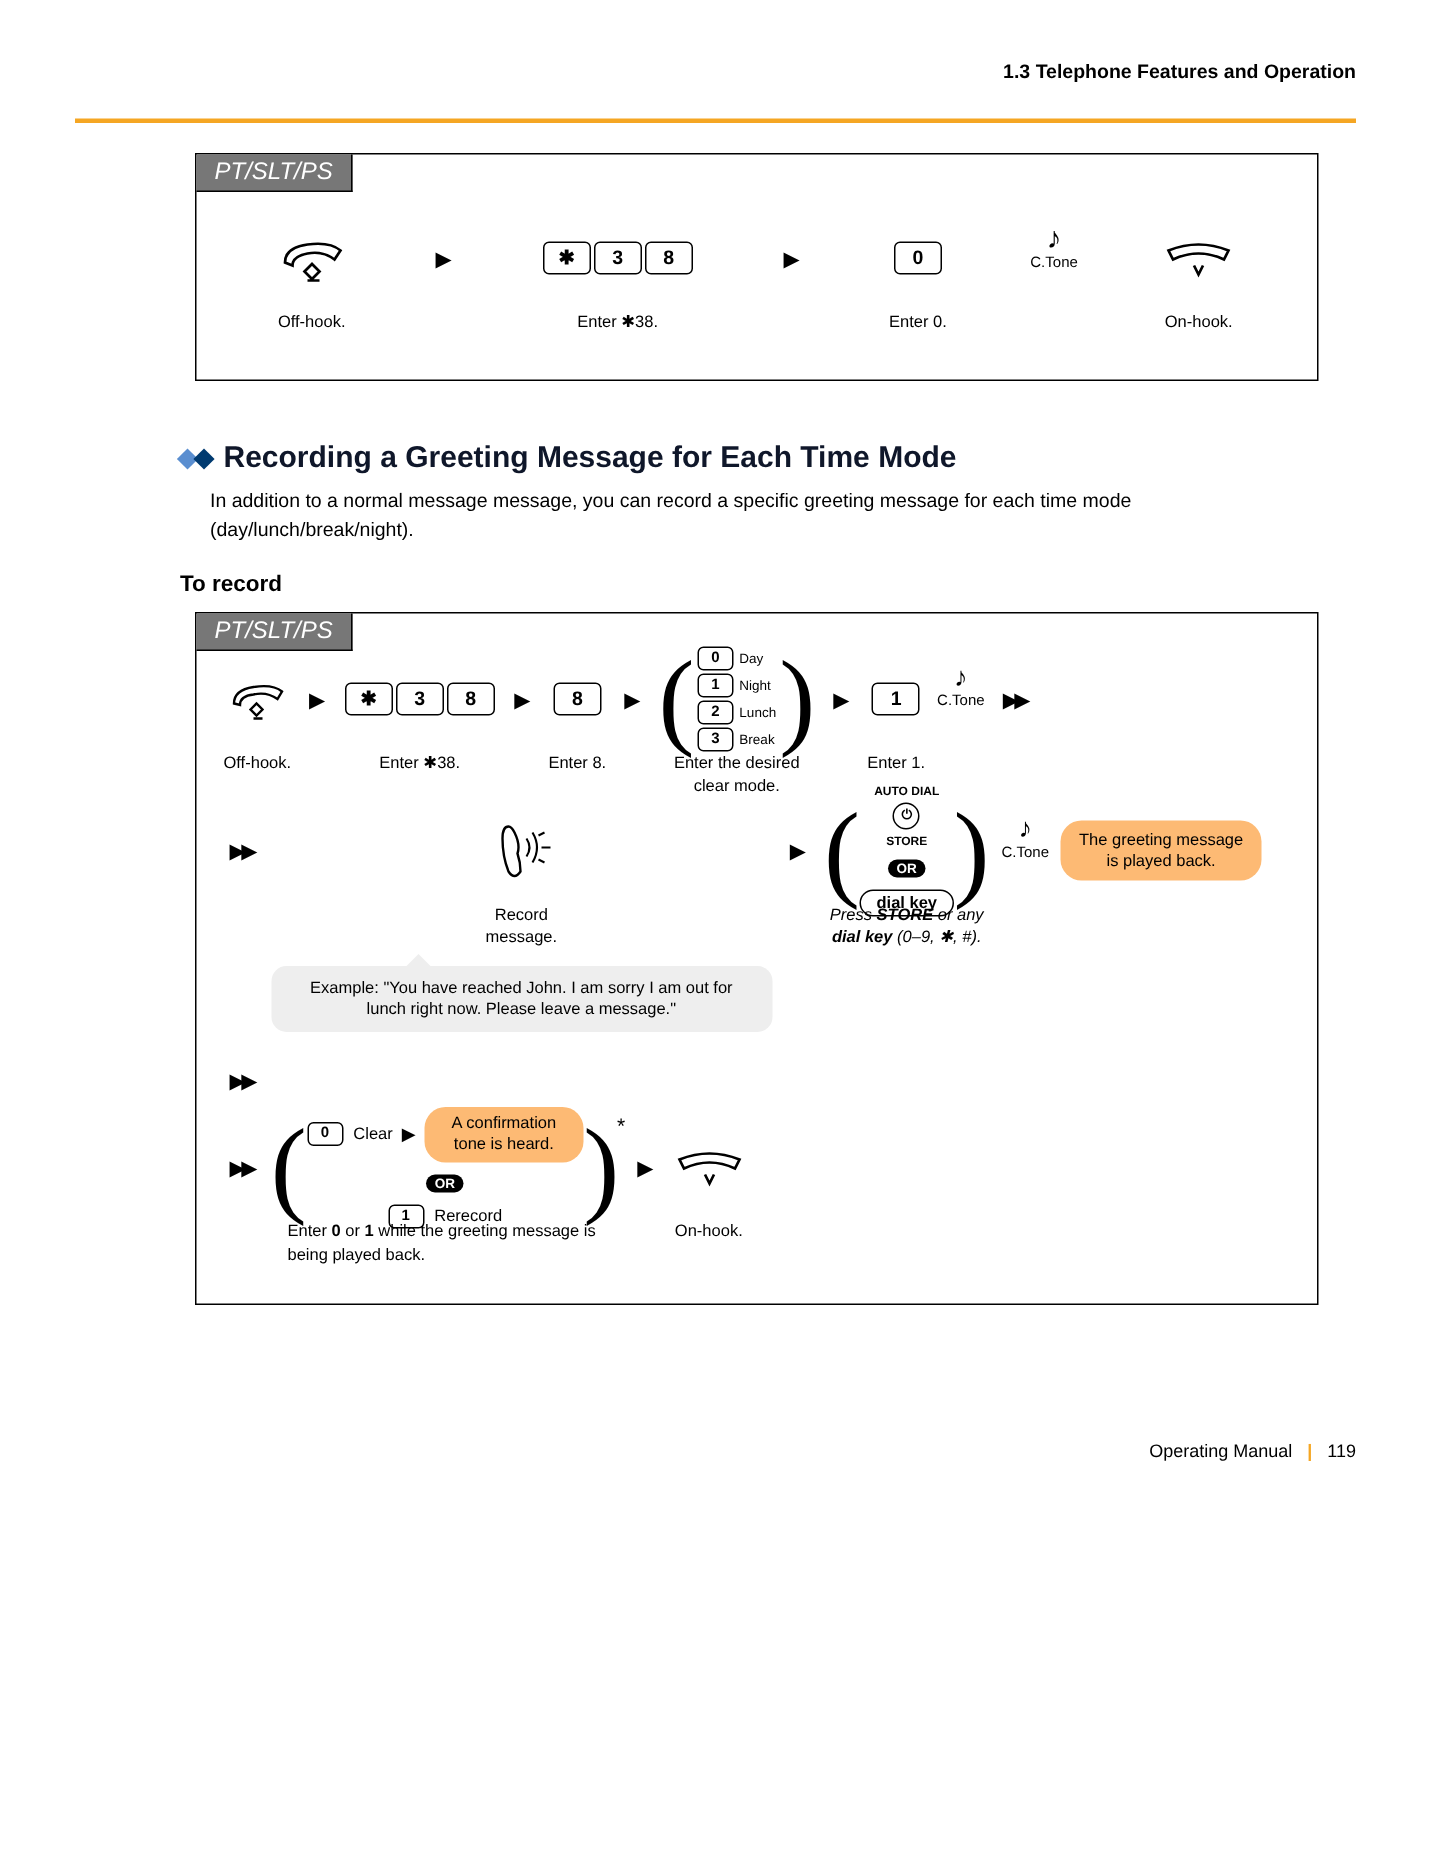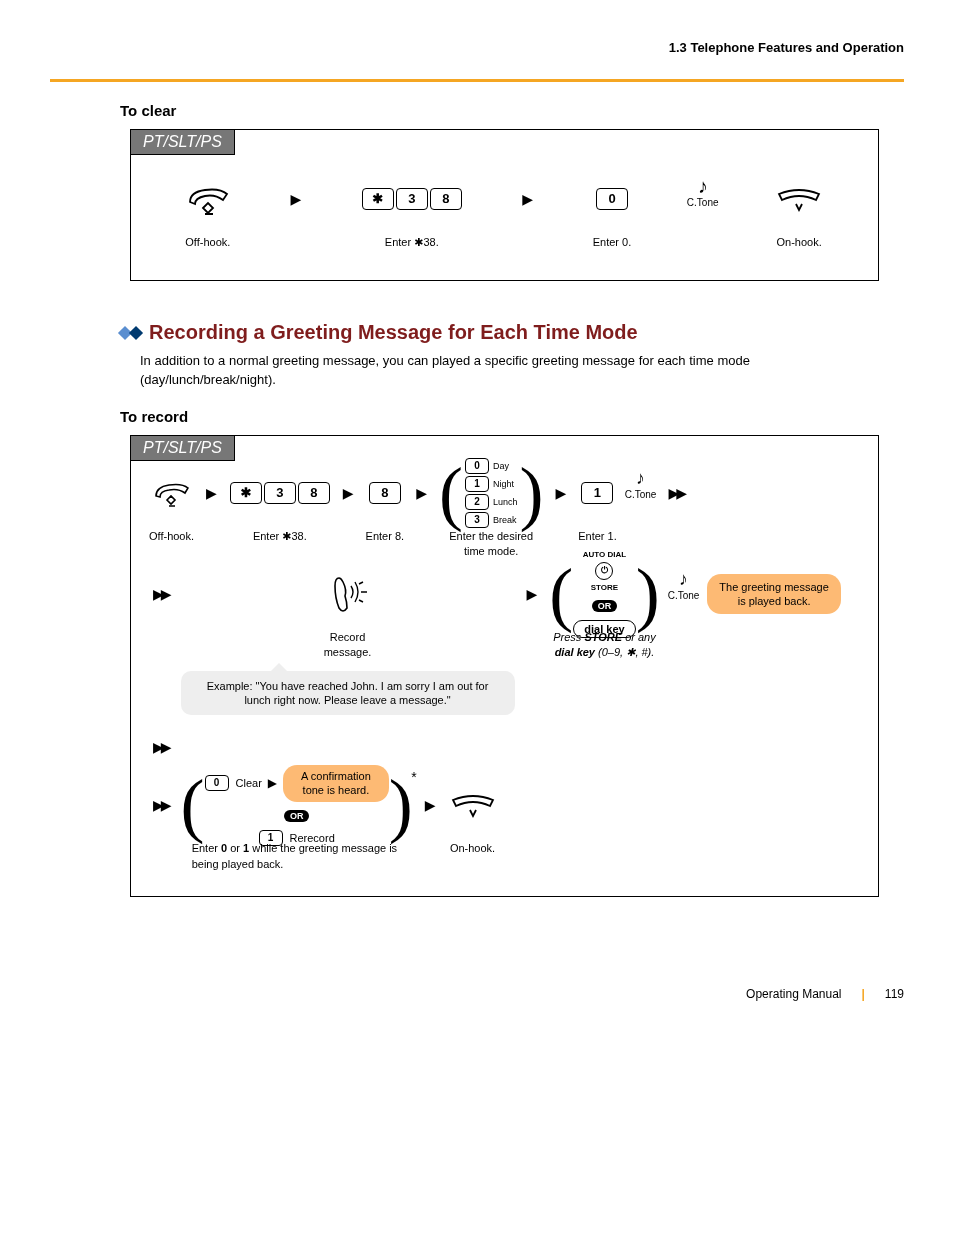--- a/index.html
+++ b/index.html
@@ -115,21 +115,21 @@
     margin:0 1px 0 0;
     padding:0 2px;
     background:#fff;
   }
   .ctone {
     font-size:10px;
     text-align:center;
     line-height:1.1;
   }
   .section-title {
-    color:#7f1d1d;
+    color:#0f172a;
     font-weight:bold;
     font-size:20px;
     margin: 40px 0 8px 70px;
     display:flex;
     align-items:center;
     gap:8px;
   }
   .diamond {
     display:flex;
     gap:1px;
@@ -225,21 +225,21 @@
     border-radius:50%;
     display:flex;
     align-items:center;
     justify-content:center;
     font-size:9px;
   }
   .footer {
     display:flex;
     justify-content:flex-end;
     align-items:center;
-    gap:20px;
+    gap:10px;
     margin:60px 50px 40px 0;
     font-size:12px;
   }
   .footer .sep {
     color:#f5a623;
     font-weight:bold;
   }
   .paren-stack {
     display:flex;
     flex-direction:column;
@@ -249,21 +249,20 @@
   .star { position:relative; top:-6px; font-size:14px;}
   svg { display:block; }
 </style>
 </head>
 <body>
 
 <div class="page">
   <div class="header-right">1.3 Telephone Features and Operation</div>
   <hr class="orange-rule">
 
-  <div class="subhead">To clear</div>
 
   <div class="panel">
     <div class="panel-tab">PT/SLT/PS</div>
     <div class="flow-row" style="justify-content:space-around;padding:20px 30px 30px;">
 
       <div class="step">
         <div class="step-icon-row">
           <svg width="46" height="34">
               <path d="M5 20 Q5 10 20 8 Q35 6 42 12 L38 18 Q30 12 20 14 Q10 16 10 22 Z M18 26 l5 -5 l5 5 l-5 5 Z M20 32 h8" fill="none" stroke="#000" stroke-width="1.8"></path>
             </svg>
@@ -308,21 +307,21 @@
     </div>
   </div>
 
   <div class="section-title">
     <span class="diamond">
         <span class="dm-blue"></span>
         <span class="dm-dark"></span>
       </span>
     <span>Recording a Greeting Message for Each Time Mode</span>
   </div>
-  <div class="body-text">In addition to a normal greeting message, you can played a specific greeting message for each time mode (day/lunch/break/night).</div>
+  <div class="body-text">In addition to a normal message message, you can record a specific greeting message for each time mode (day/lunch/break/night).</div>
 
   <div class="subhead">To record</div>
 
   <div class="panel" style="padding-bottom:10px;">
     <div class="panel-tab">PT/SLT/PS</div>
 
     
     <div class="flow-row" style="padding:8px 18px 4px;">
       <div class="step">
         <div class="step-icon-row">
@@ -368,21 +367,21 @@
                 <span class="key-sm">2</span>
                 <span>Lunch</span>
               </div>
             <div>
                 <span class="key-sm">3</span>
                 <span>Break</span>
               </div>
           </div>
           <span class="paren-r">)</span>
         </div>
-        <div class="step-label" style="max-width:100px;">Enter the desired time mode.</div>
+        <div class="step-label" style="max-width:100px;">Enter the desired clear mode.</div>
       </div>
       <div class="arrow">▶</div>
 
       <div class="step">
         <div class="step-icon-row">
             <span class="key">1</span>
           </div>
         <div class="step-label">Enter 1.</div>
       </div>
 

